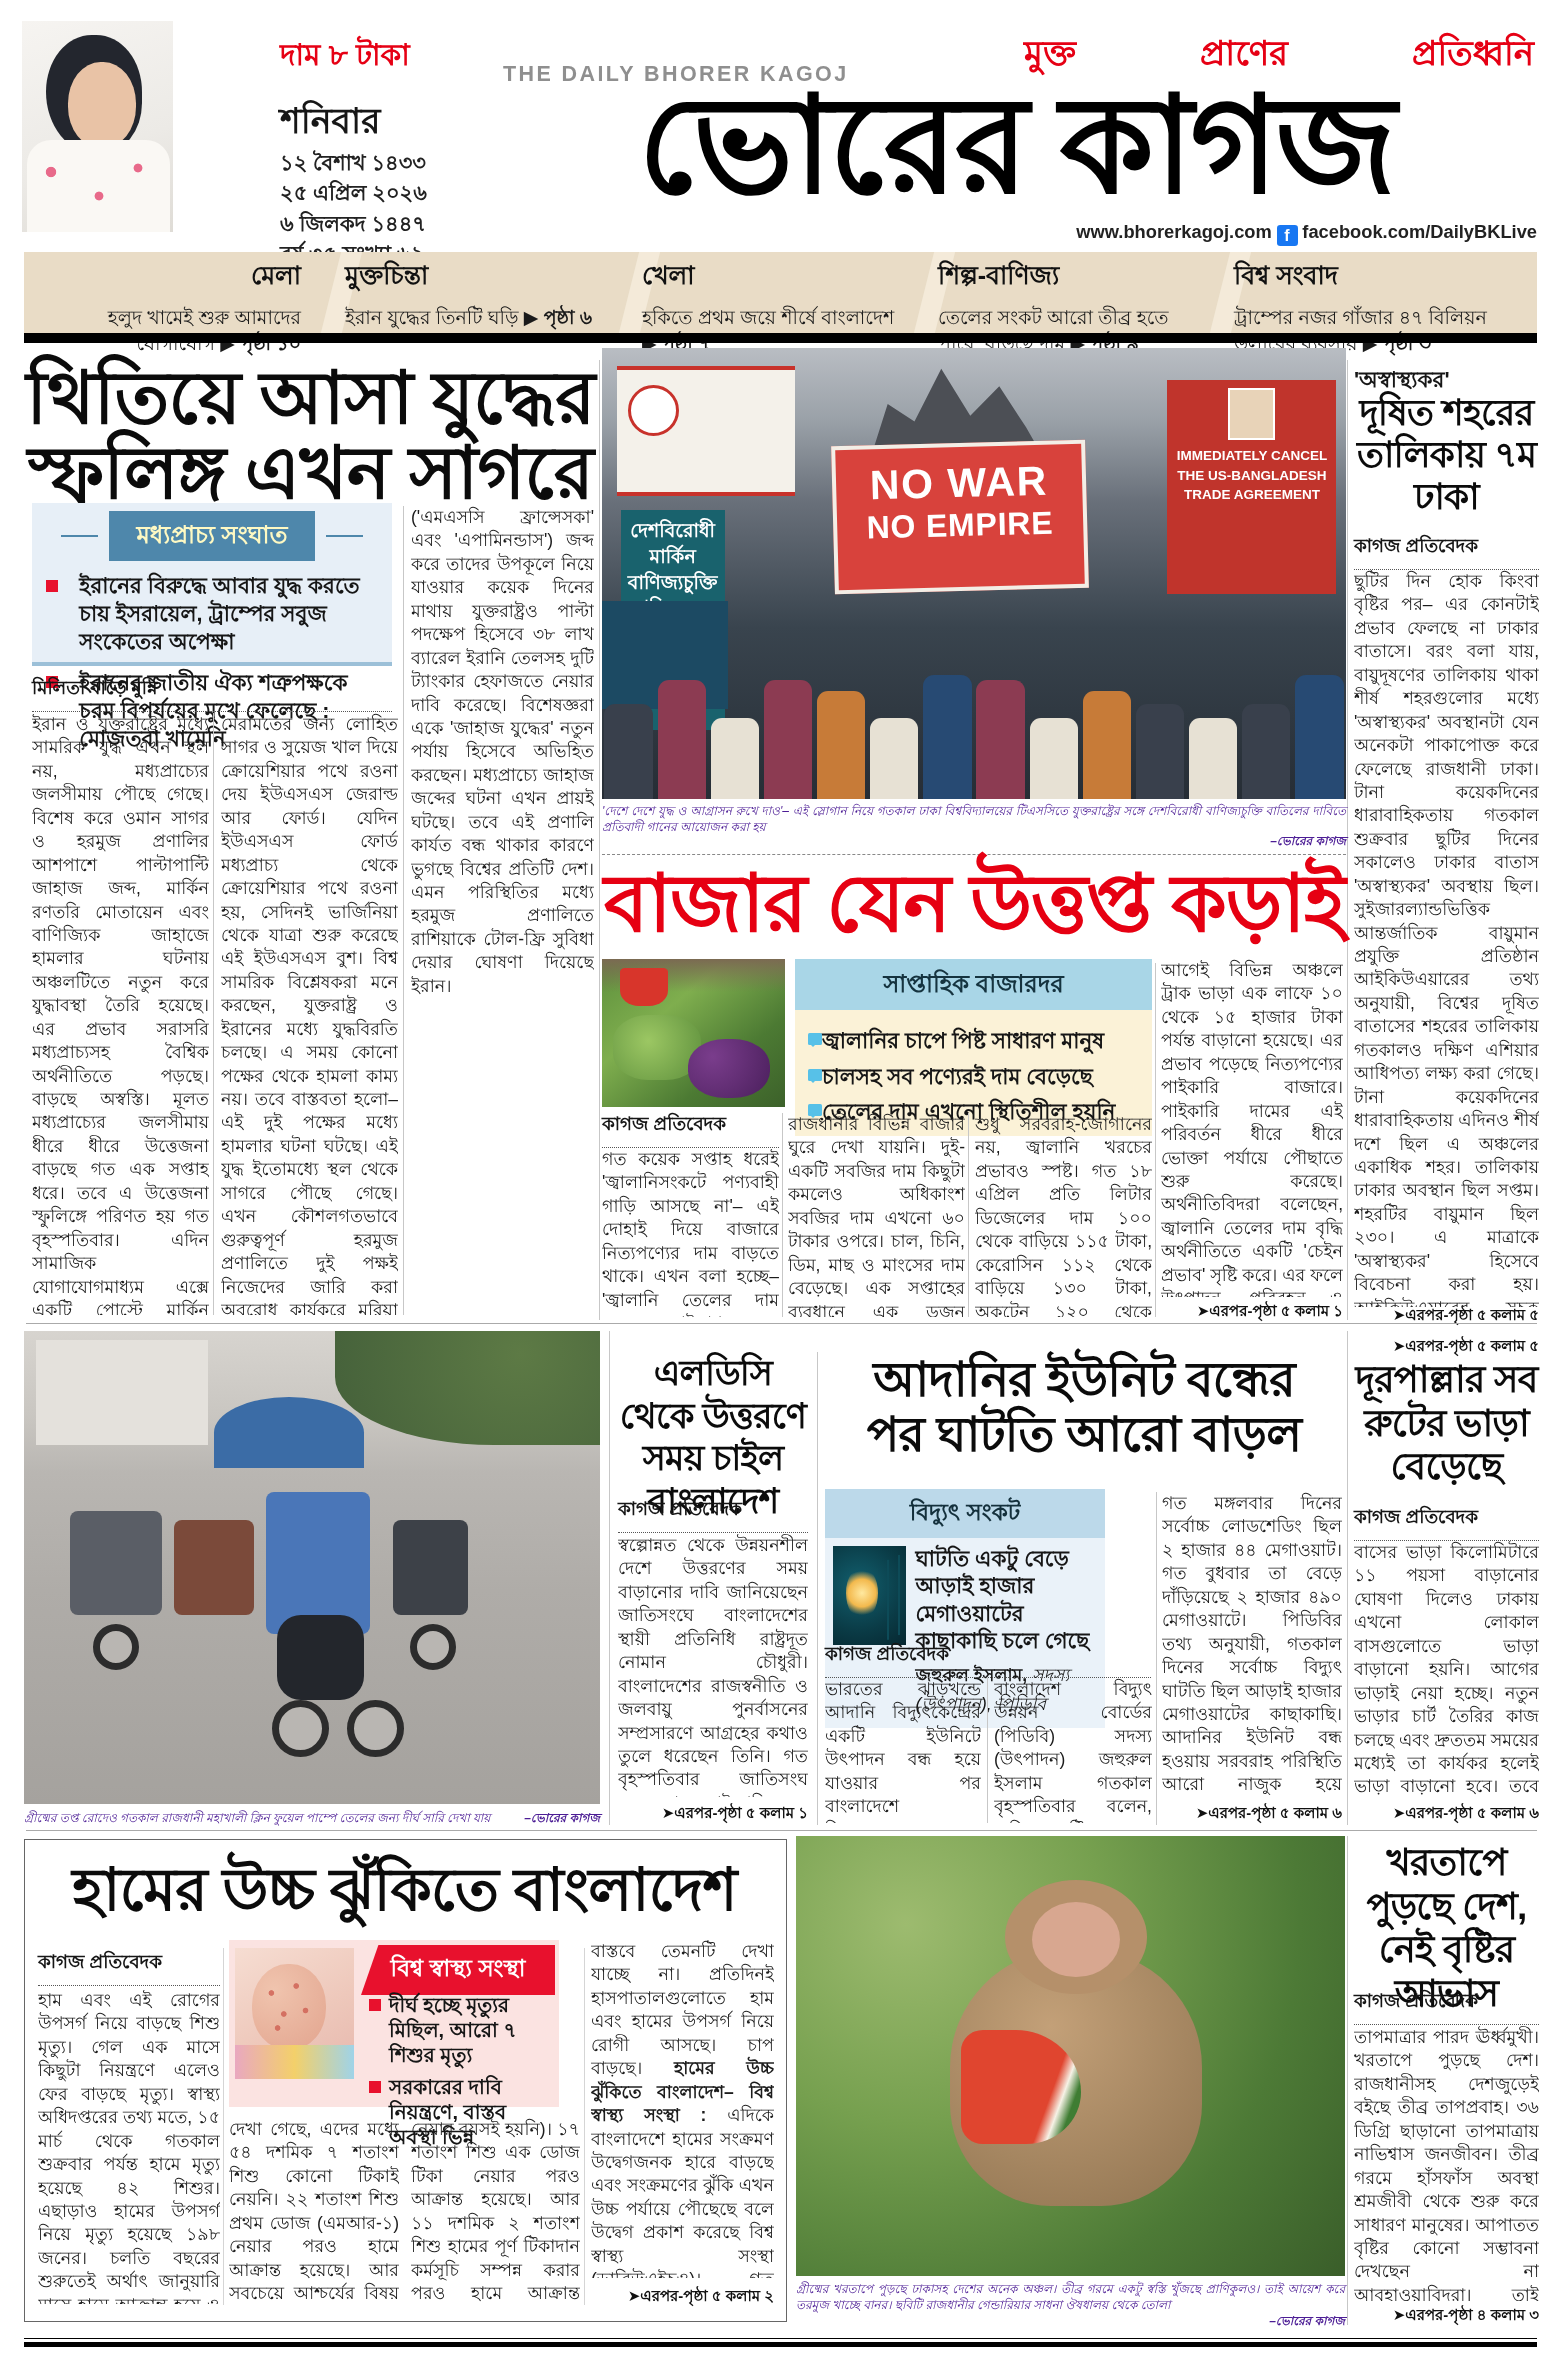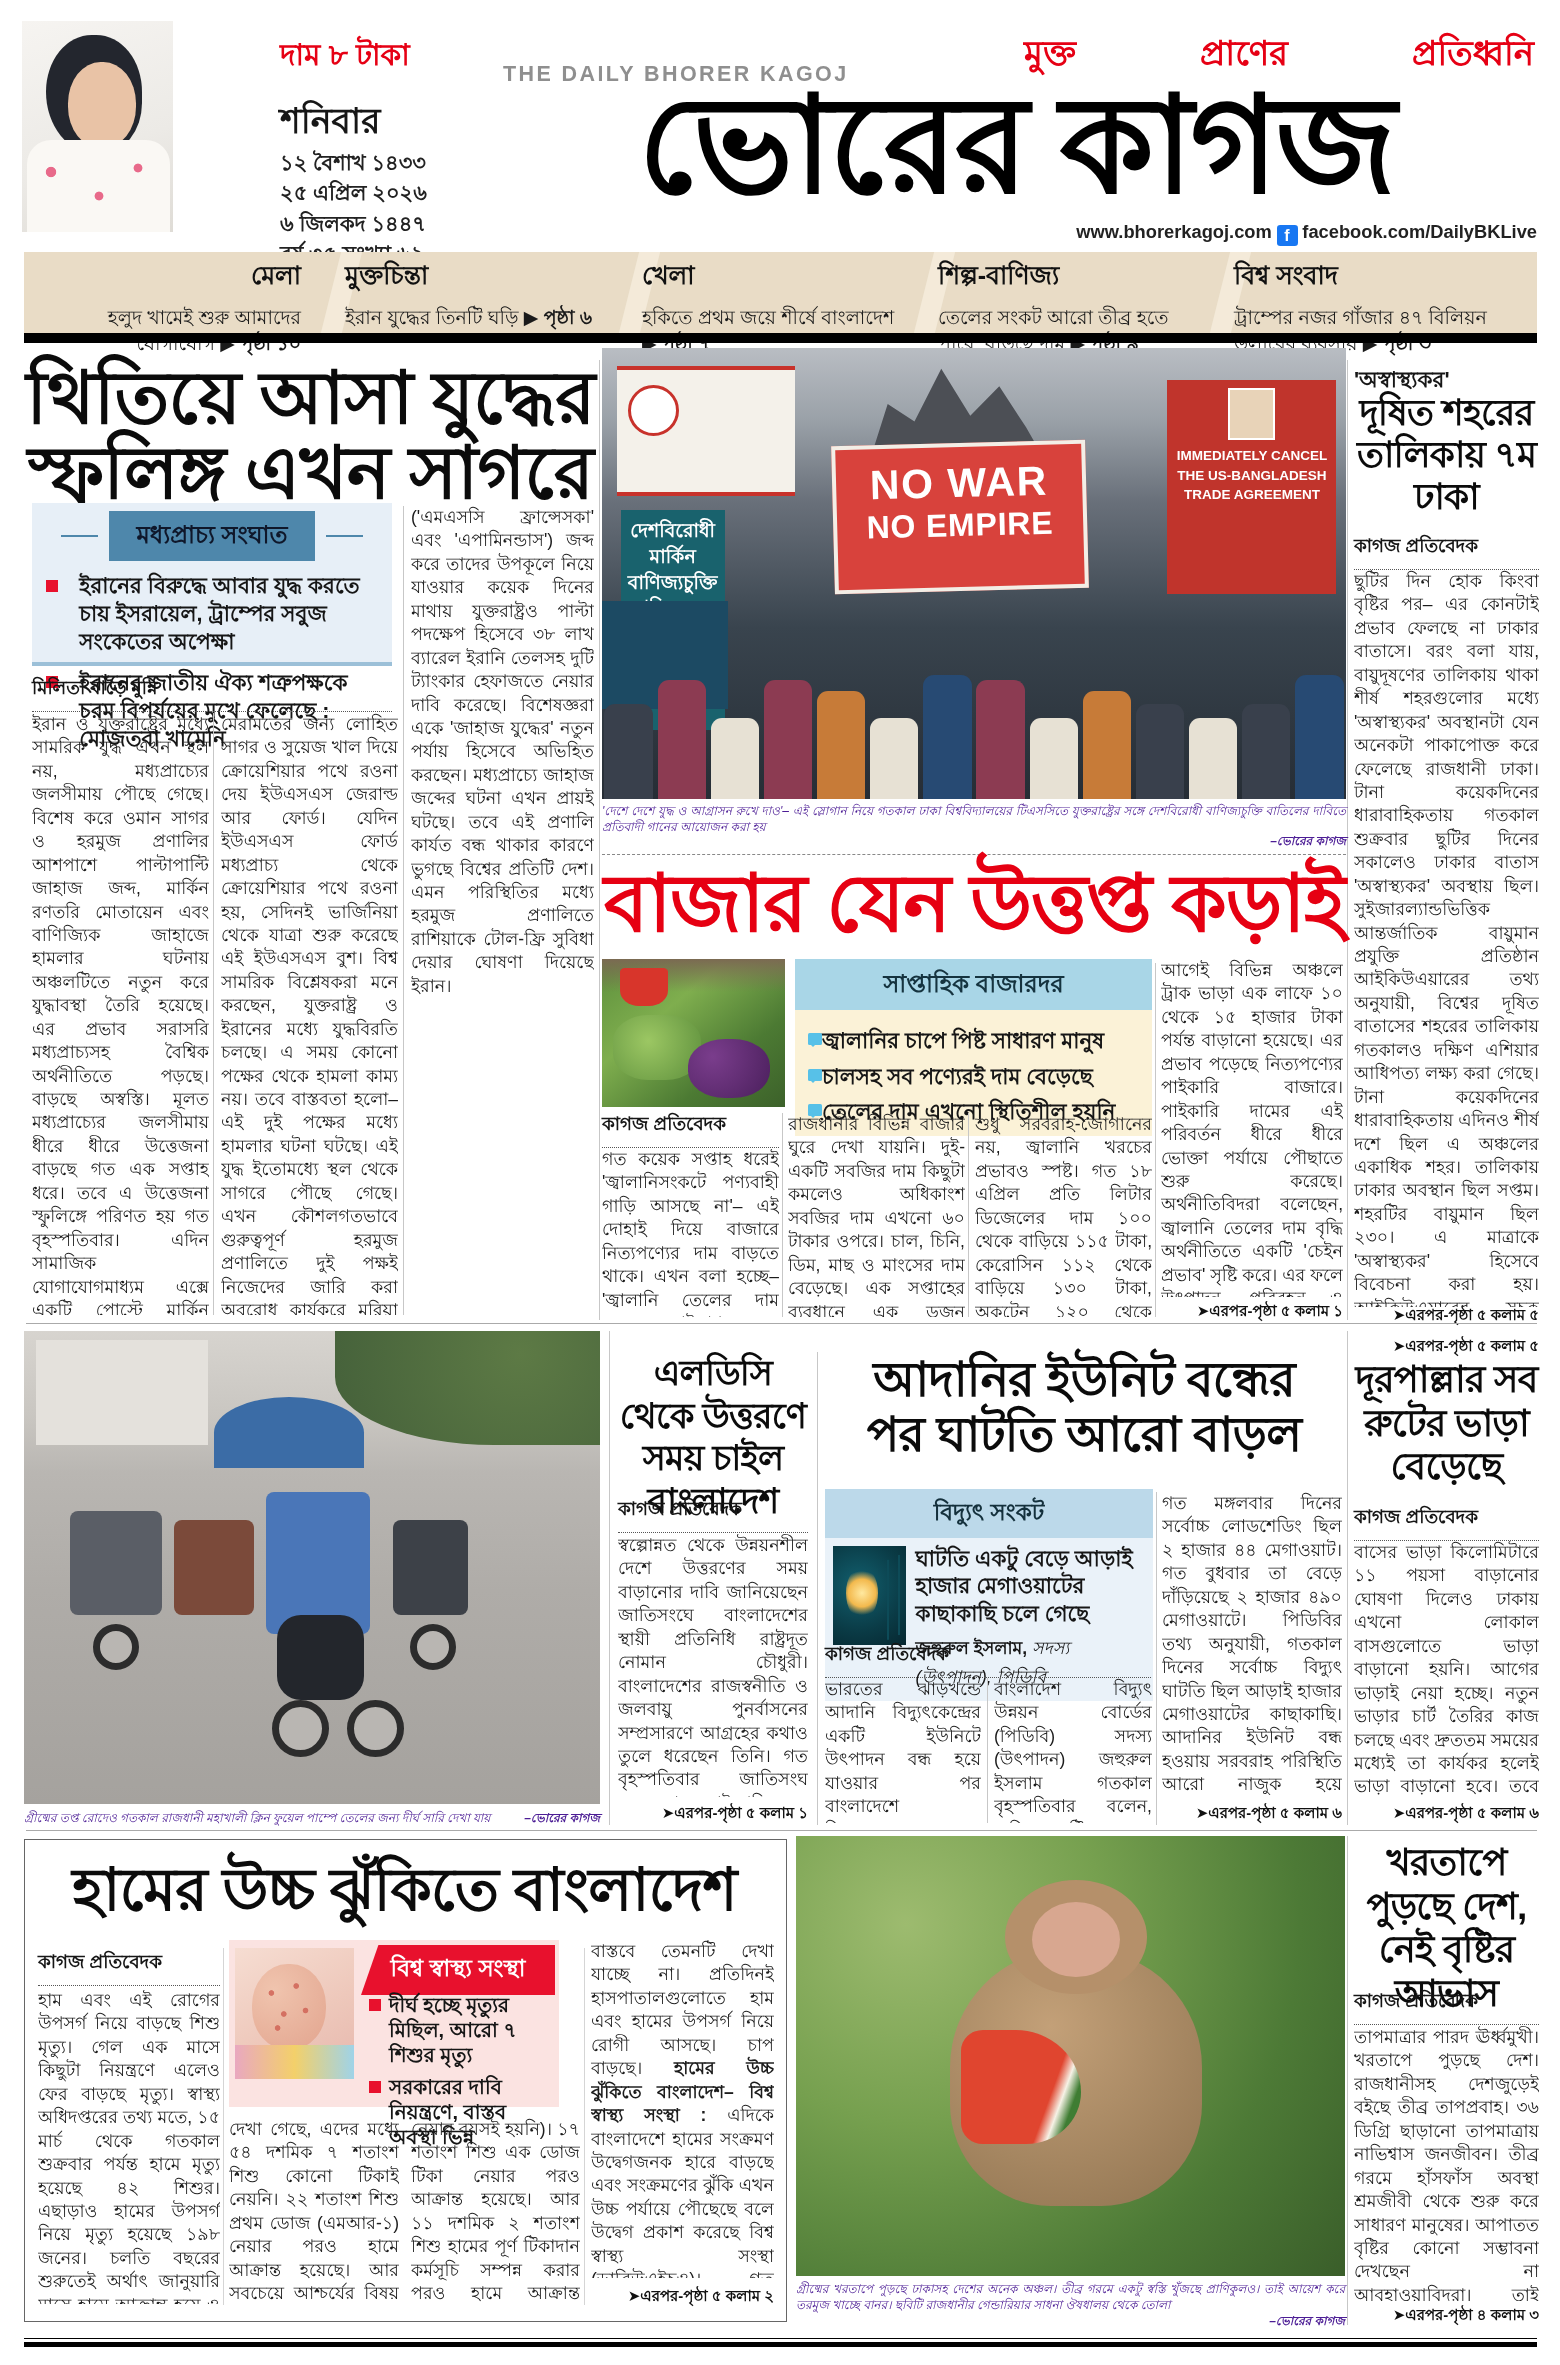--- a/index.html
+++ b/index.html
@@ -33,21 +33,21 @@
   .teaser-bar{background:#e9dcc6;}
   .teaser-label{font-size:25px;font-weight:bold;color:#111;}
   .teaser-text{font-size:19px;line-height:1.35;color:#1a1a1a;margin-top:6.4px;font-weight:500;}
   .teaser-page{font-weight:bold;}
   .tsep{position:absolute;top:0;width:21px;height:100%;background:#f4ead9;transform:skewX(-14deg);}
 
   
   .lead-box{background:#e7eff7;border-bottom:4.8px solid #9cc0d8;}
   .lead-box-head{display:flex;align-items:center;justify-content:center;gap:11px;padding-top:8px;}
   .lead-box-head .bar{width:37px;height:2.4px;background:#4e87ab;}
-  .lead-box-title{background:#4e87ab;color:#0f172a;font-weight:bold;font-size:24px;padding:4.8px 27px;}
+  .lead-box-title{background:#4e87ab;color:#fef9c3;font-weight:bold;font-size:24px;padding:4.8px 27px;}
   .lead-bullet{display:flex;gap:21px;margin:12.7px 14.3px 0 14.3px;font-size:21.5px;font-weight:bold;line-height:1.3;}
   .sq{flex:0 0 auto;width:12px;height:12px;background:#e8112d;margin-top:6.4px;}
 
   
   .mkt-head{background:#a9d6e7;color:#15333f;font-weight:bold;font-size:24px;text-align:center;padding:5.6px 0;}
   .mkt-body{background:#fbf2d7;padding:9.6px 12.7px;}
   .mkt-bullet{display:flex;font-size:21.5px;font-weight:bold;line-height:1.32;margin-top:7.2px;}
   .chat-ic{flex:0 0 auto;width:14.3px;height:12px;background:#57c1e8;border-radius:1.6px;margin-top:6.4px;position:relative;}
   .chat-ic::after{content:"";position:absolute;left:1.6px;bottom:-5.6px;border:4px solid transparent;border-top-color:#57c1e8;}
   .red-hl{color:#e60012;font-weight:900;letter-spacing:-1.6px;text-align:center;}
@@ -317,21 +317,21 @@
   <div class="vrule" style="left:609px;top:1331px;height:494px;"></div>
 
   <div class="abs hl" style="left:618px;top:1352px;width:190px;font-size:35px;line-height:1.22;">এলডিসি থেকে উত্তরণে সময় চাইল বাংলাদেশ</div>
   <div class="abs byline" style="left:618px;top:1495px;width:190px;">কাগজ প্রতিবেদক</div>
   <div class="abs body-text" style="left:618px;top:1534px;width:190px;height:263px;">স্বল্পোন্নত থেকে উন্নয়নশীল দেশে উত্তরণের সময় বাড়ানোর দাবি জানিয়েছেন জাতিসংঘে বাংলাদেশের স্থায়ী প্রতিনিধি রাষ্ট্রদূত নোমান চৌধুরী। বাংলাদেশের রাজস্বনীতি ও জলবায়ু পুনর্বাসনের সম্প্রসারণে আগ্রহের কথাও তুলে ধরেছেন তিনি। গত বৃহস্পতিবার জাতিসংঘ সদর দপ্তরে ফাইন্যান্সিং ফর ডেভেলপমেন্ট ফোরাম ২০২৬-এর প্রস্তুতিমূলক সভায় তিনি এসব কথা বলেন। নোমান চৌধুরী বলেন, ভূরাজনৈতিক সংঘাত, উন্নয়ন সহায়তা হ্রাস, বাণিজ্য বাধা এবং জ্বালানি খাতের অনিশ্চয়তায় চাপে রয়েছে উন্নয়নশীল দেশগুলো। এই প্রেক্ষাপটে টেকসই ও মসৃণ উত্তরণ নিশ্চিত করতে</div>
   <div class="abs more" style="left:618px;top:1801px;width:190px;">➤এরপর-পৃষ্ঠা ৫ কলাম ১</div>
   <div class="vrule" style="left:817px;top:1352px;height:473px;"></div>
 
   <div class="abs hl" style="left:825px;top:1352px;width:518px;font-size:48px;line-height:1.15;text-align:center;">আদানির ইউনিট বন্ধের
 পর ঘাটতি আরো বাড়ল</div>
-  <div class="abs" style="left:825px;top:1489px;width:328px;">
+  <div class="abs" style="left:825px;top:1489px;width:280px;">
     <div class="pow-head">বিদ্যুৎ সংকট</div>
     <div class="pow-body">
       <div class="photo ph-bulb" style="position:relative;flex:0 0 73px;height:99px;">
         <div class="bulb-glow"></div>
         <div class="bulb-tower"></div>
       </div>
       <div>
         <div class="pow-quote">ঘাটতি একটু বেড়ে আড়াই হাজার মেগাওয়াটের কাছাকাছি চলে গেছে</div>
         <div class="pow-attr">
           <span class="boldrun">জহুরুল ইসলাম,</span> <span class="role">সদস্য (উৎপাদন), পিডিবি</span>

